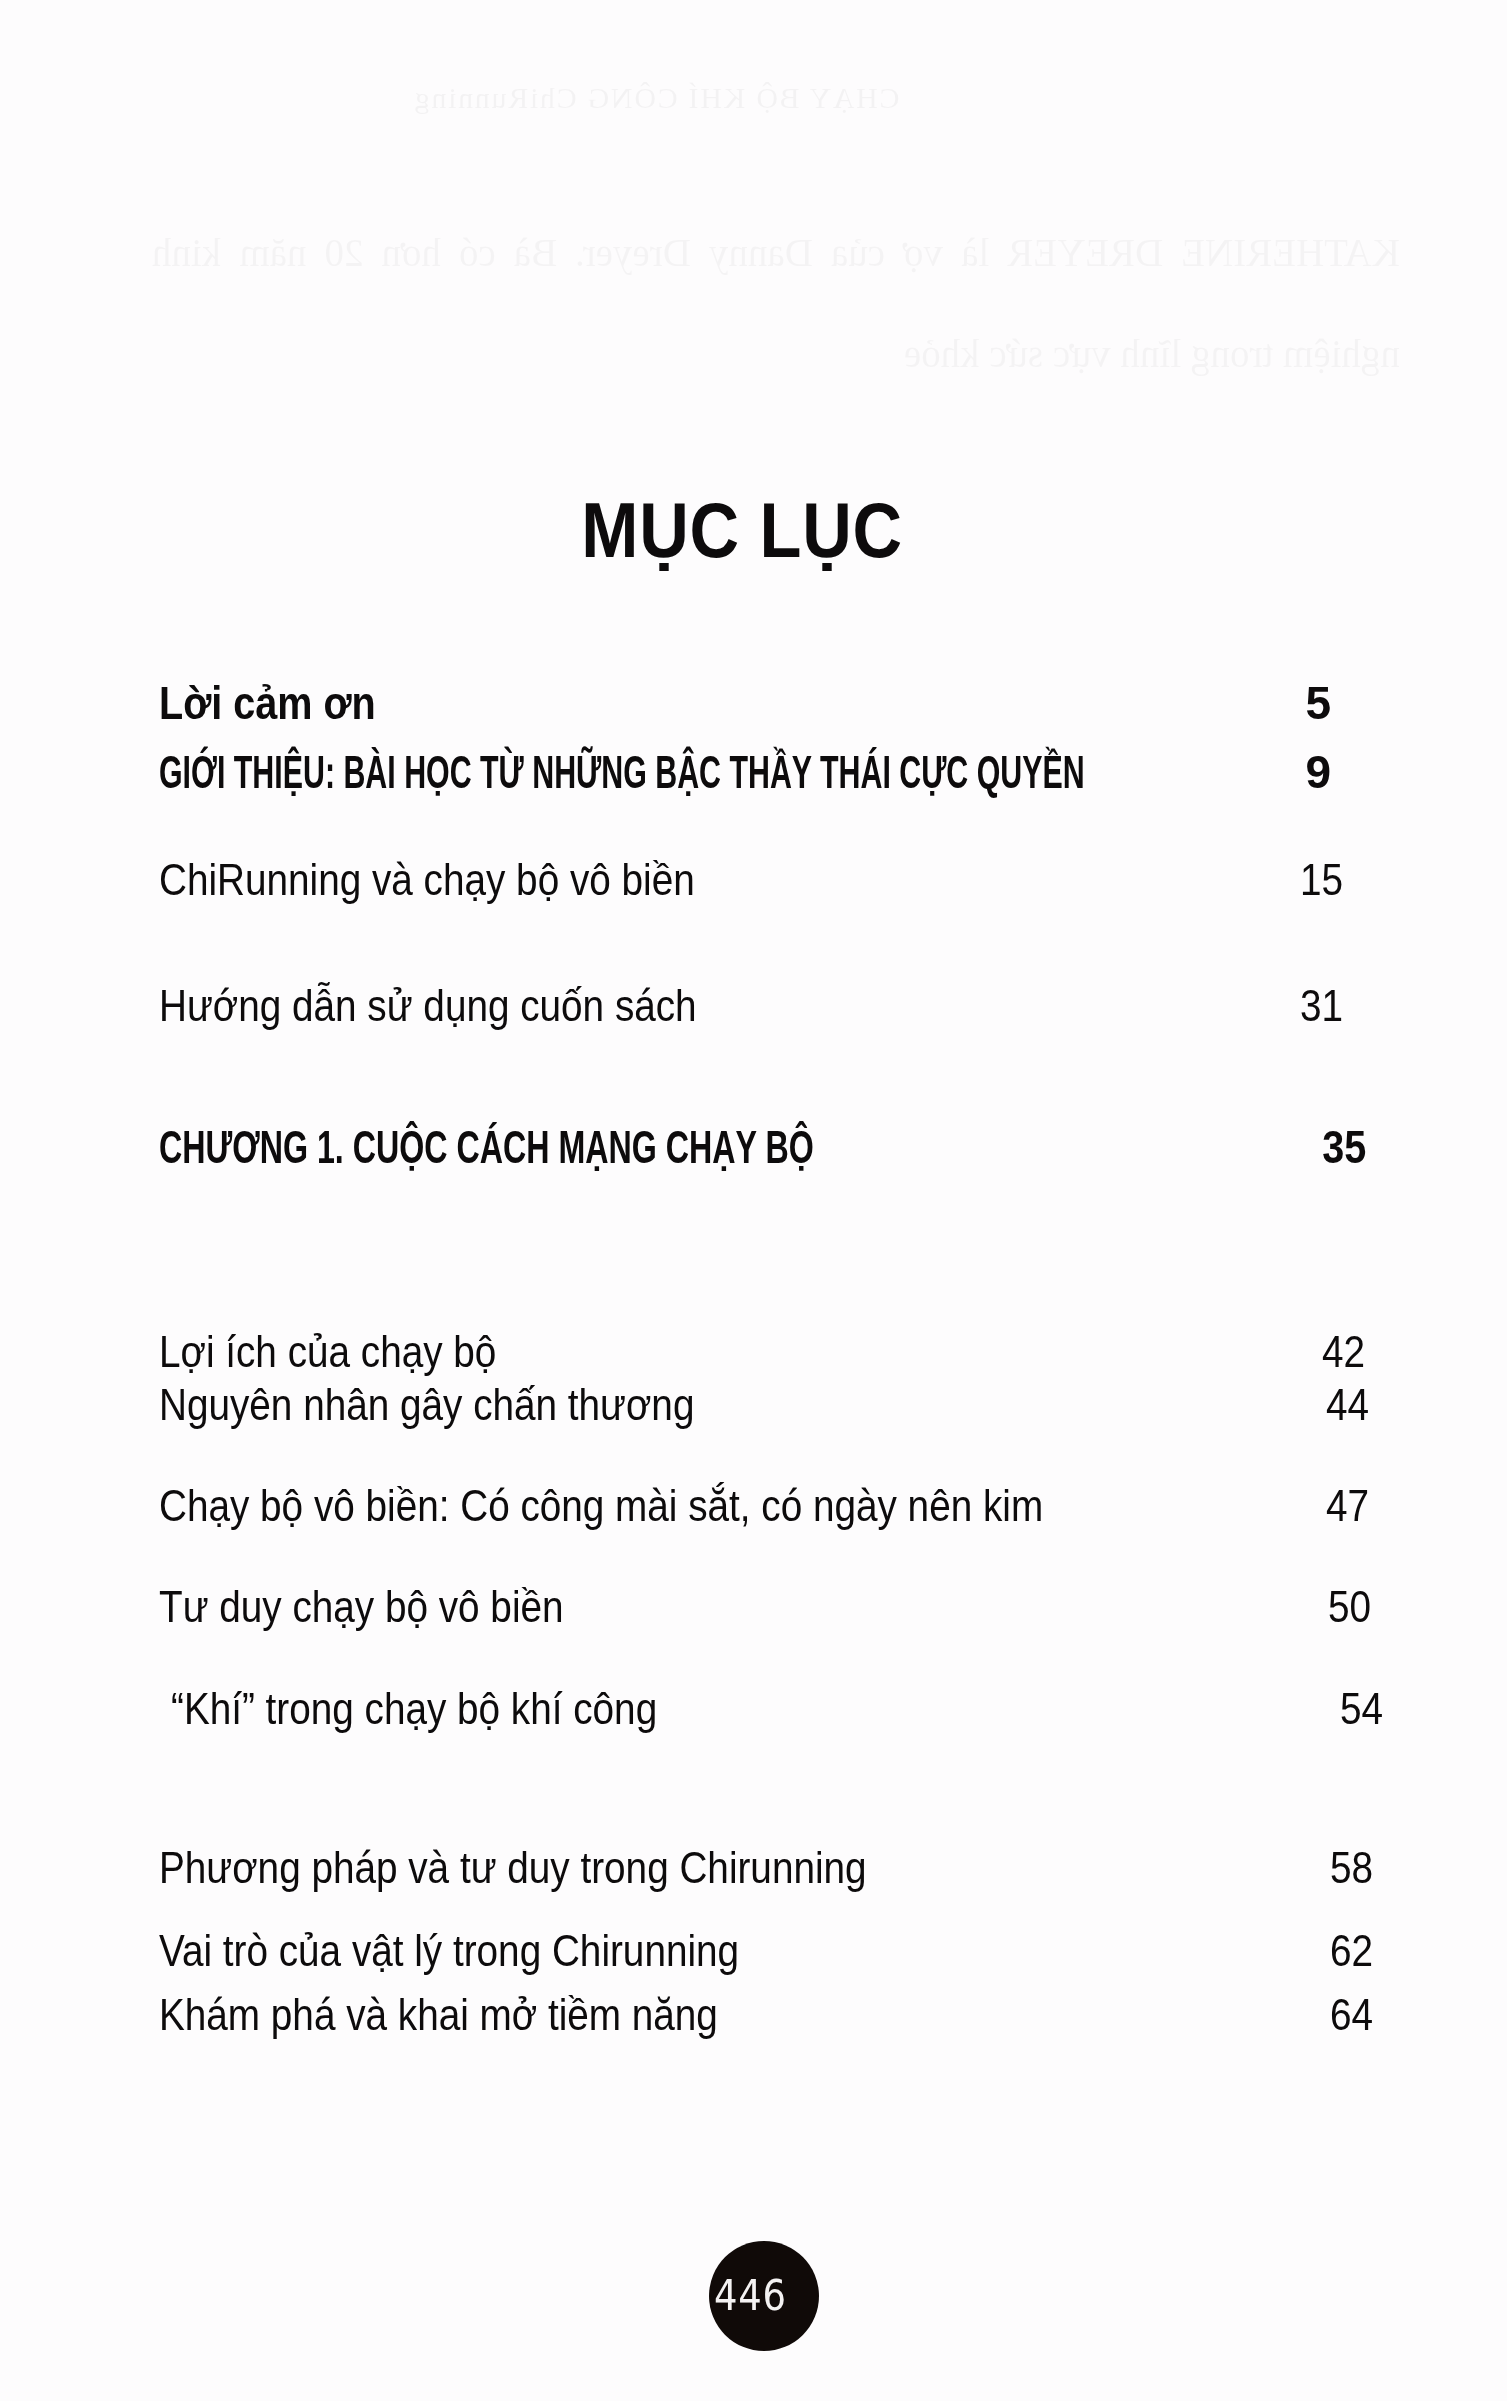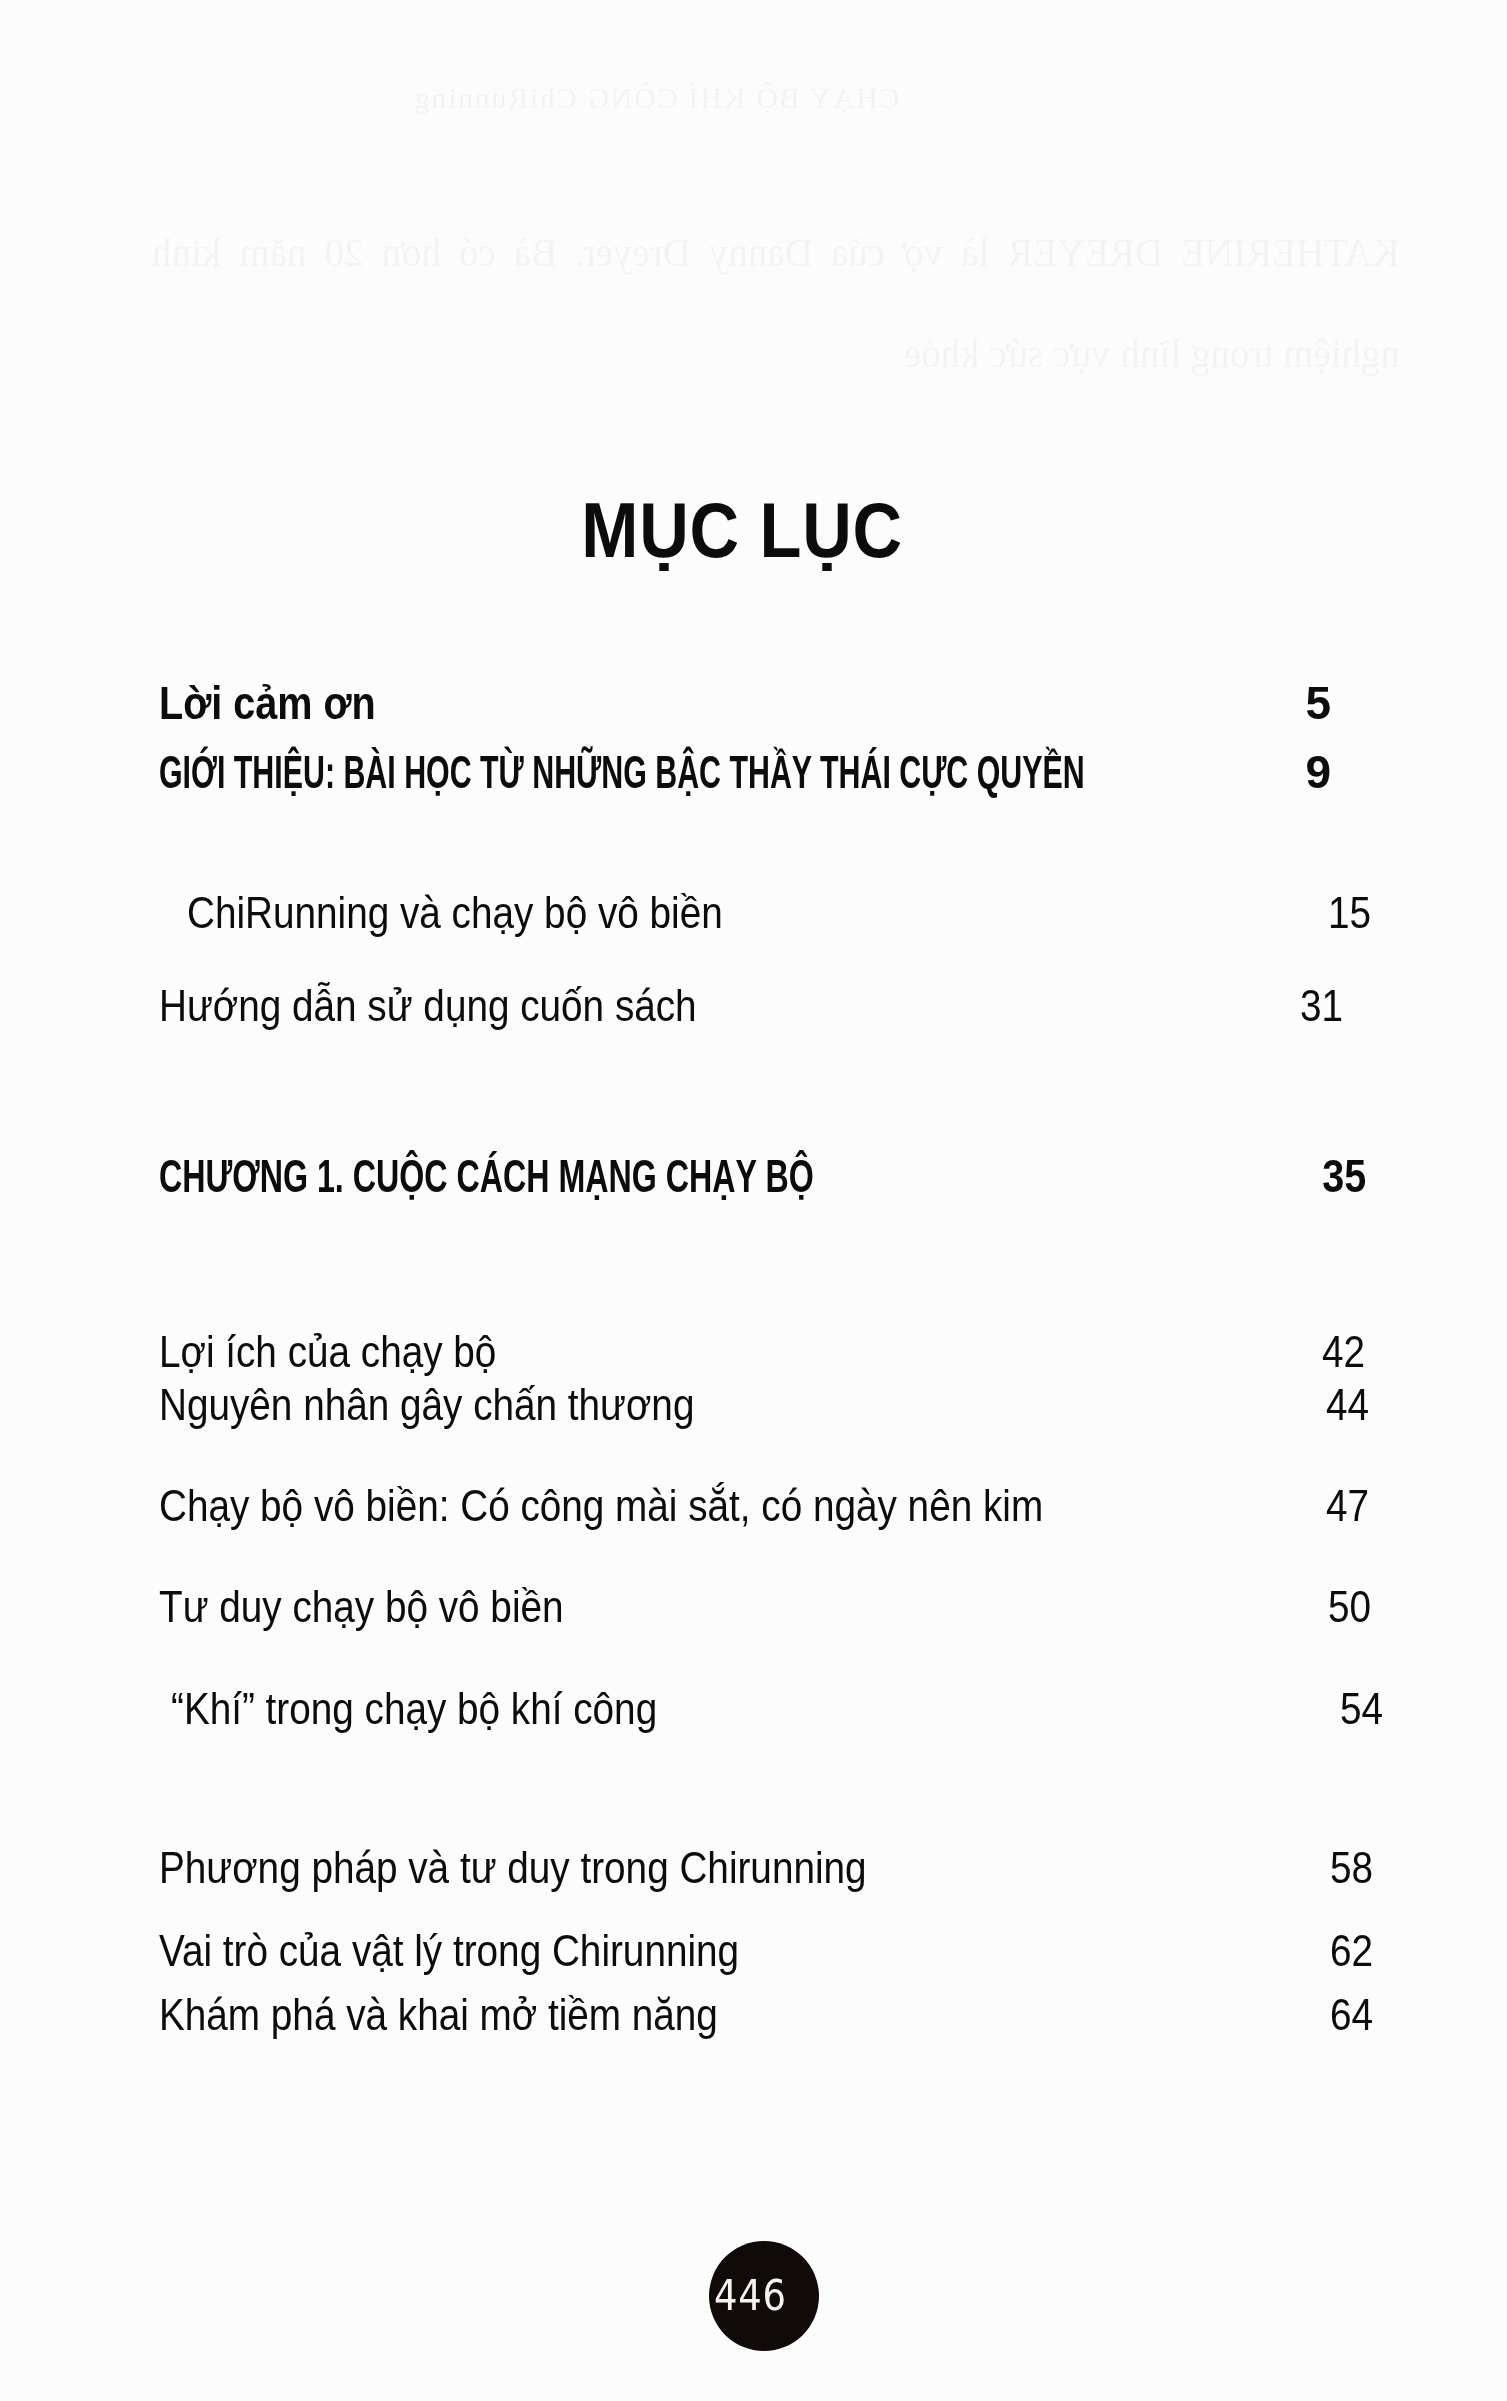--- a/index.html
+++ b/index.html
@@ -126,31 +126,31 @@
     <div class="toc-row front-bold" style="top:675px;">
       <span class="toc-label">Lời cảm ơn</span>
       <span class="toc-page">5</span>
     </div>
 
     <div class="toc-row caps-bold" style="top:744px;">
       <span class="toc-label" style="transform:scaleX(0.66);">GIỚI THIỆU: BÀI HỌC TỪ NHỮNG BẬC THẦY THÁI CỰC QUYỀN</span>
       <span class="toc-page" style="right:42px;">9</span>
     </div>
 
-    <div class="toc-row regular" style="top:885px;margin-left:28px;">
+    <div class="toc-row regular" style="top:852px;">
       <span class="toc-label">ChiRunning và chạy bộ vô biền</span>
       <span class="toc-page" style="right:29.5px;">15</span>
     </div>
 
     <div class="toc-row regular" style="top:978px;">
       <span class="toc-label">Hướng dẫn sử dụng cuốn sách</span>
       <span class="toc-page" style="right:29.5px;">31</span>
     </div>
 
-    <div class="toc-row caps-bold" style="top:1148px;">
+    <div class="toc-row caps-bold" style="top:1119px;">
       <span class="toc-label" style="transform:scaleX(0.7);">CHƯƠNG 1. CUỘC CÁCH MẠNG CHẠY BỘ</span>
       <span class="toc-page" style="right:6.7px; transform:scaleX(0.86);">35</span>
     </div>
 
     <div class="toc-row regular" style="top:1324px;">
       <span class="toc-label">Lợi ích của chạy bộ</span>
       <span class="toc-page" style="right:8.4px;">42</span>
     </div>
 
     <div class="toc-row regular" style="top:1377px;">

